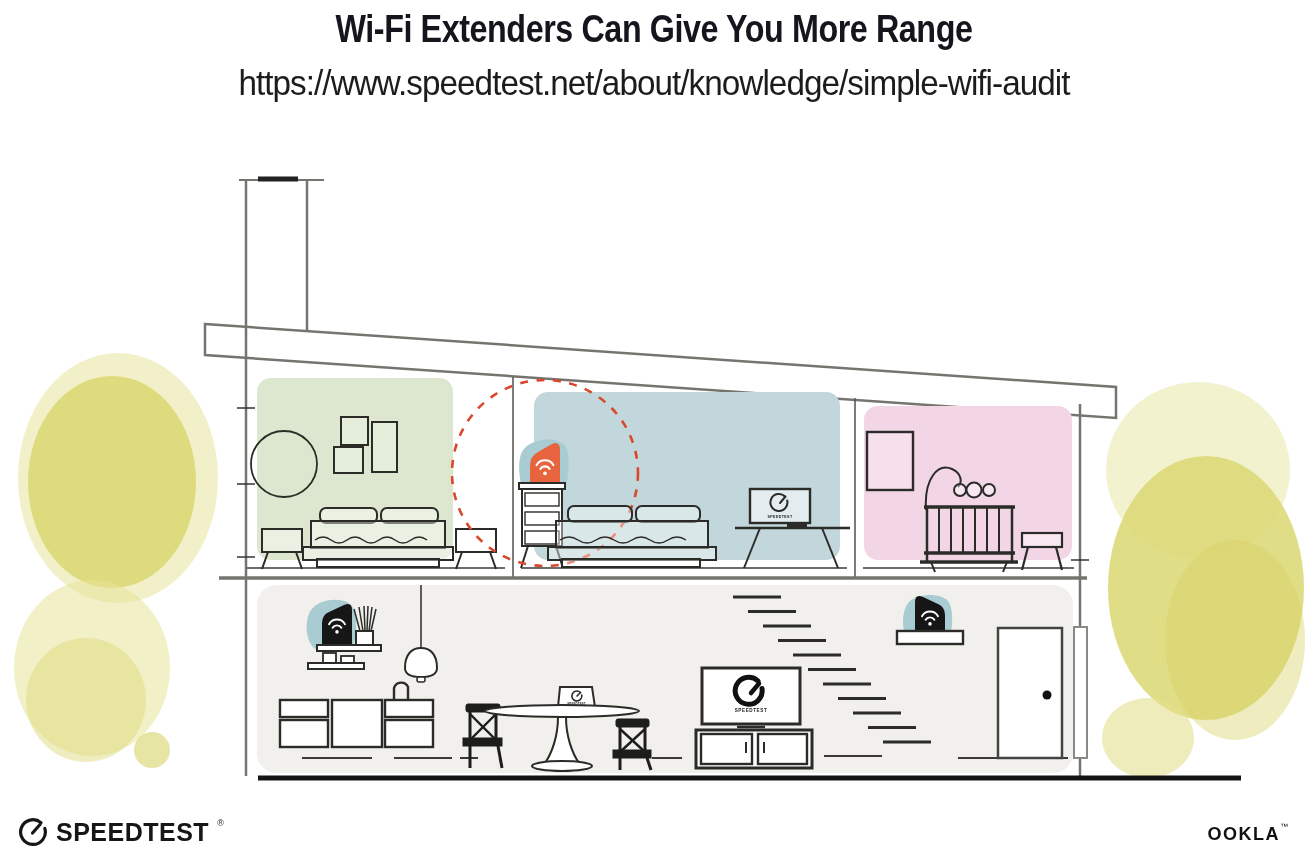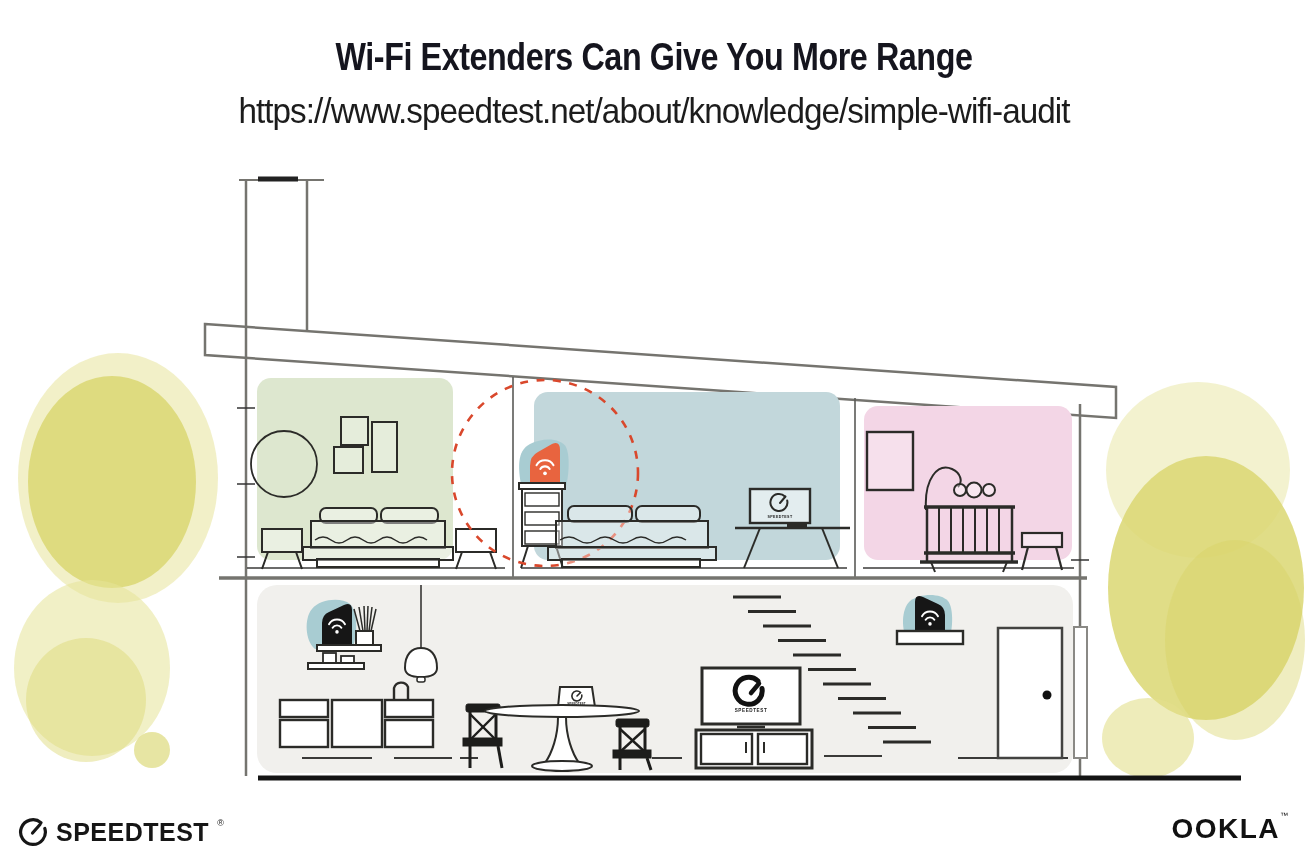--- a/index.html
+++ b/index.html
@@ -1,29 +1,29 @@
 <!DOCTYPE html>
 <html><head>
 <meta charset="utf-8">
 <style>
   html,body{margin:0;padding:0;background:#ffffff;}
   #page{position:relative;width:1308px;height:861px;background:#ffffff;overflow:hidden;
         font-family:"Liberation Sans",sans-serif;}
-  #header{position:absolute;top:36px;left:0;width:1308px;text-align:center;z-index:5;}
+  #header{position:absolute;top:8px;left:0;width:1308px;text-align:center;z-index:5;}
   .title{font-size:38px;font-weight:700;color:#15151E;letter-spacing:-.5px;
          transform:scaleX(.85);transform-origin:50% 50%;white-space:nowrap;}
   .url{margin-top:12px;font-size:35px;font-weight:400;color:#1c1c1c;letter-spacing:-1px;
        transform:scaleX(.95);transform-origin:50% 50%;white-space:nowrap;}
   #house-svg{position:absolute;left:0;top:0;width:1308px;height:861px;z-index:1;}
   #footer{position:absolute;left:0;bottom:0;width:1308px;height:60px;z-index:5;}
   .st-logo{position:absolute;left:18px;bottom:14px;display:flex;align-items:center;gap:8px;color:#161616;}
   .st-word{font-size:25px;font-weight:700;letter-spacing:.5px;}
   .st-reg{font-size:9px;vertical-align:super;position:relative;top:-9px;}
   .ookla-logo{position:absolute;right:20px;bottom:16px;color:#111;display:flex;align-items:flex-start;}
-  .ookla-word{font-size:28px;font-weight:700;letter-spacing:1.5px;}
+  .ookla-word{font-size:18px;font-weight:700;letter-spacing:1.5px;}
   .ookla-tm{font-size:8px;position:relative;top:-2px;}
 </style>
 </head>
 <body>
 
 <div id="page">
 
   <div id="header">
     <div class="title">Wi-Fi Extenders Can Give You More Range</div>
     <div class="url">https://www.speedtest.net/about/knowledge/simple-wifi-audit</div>

